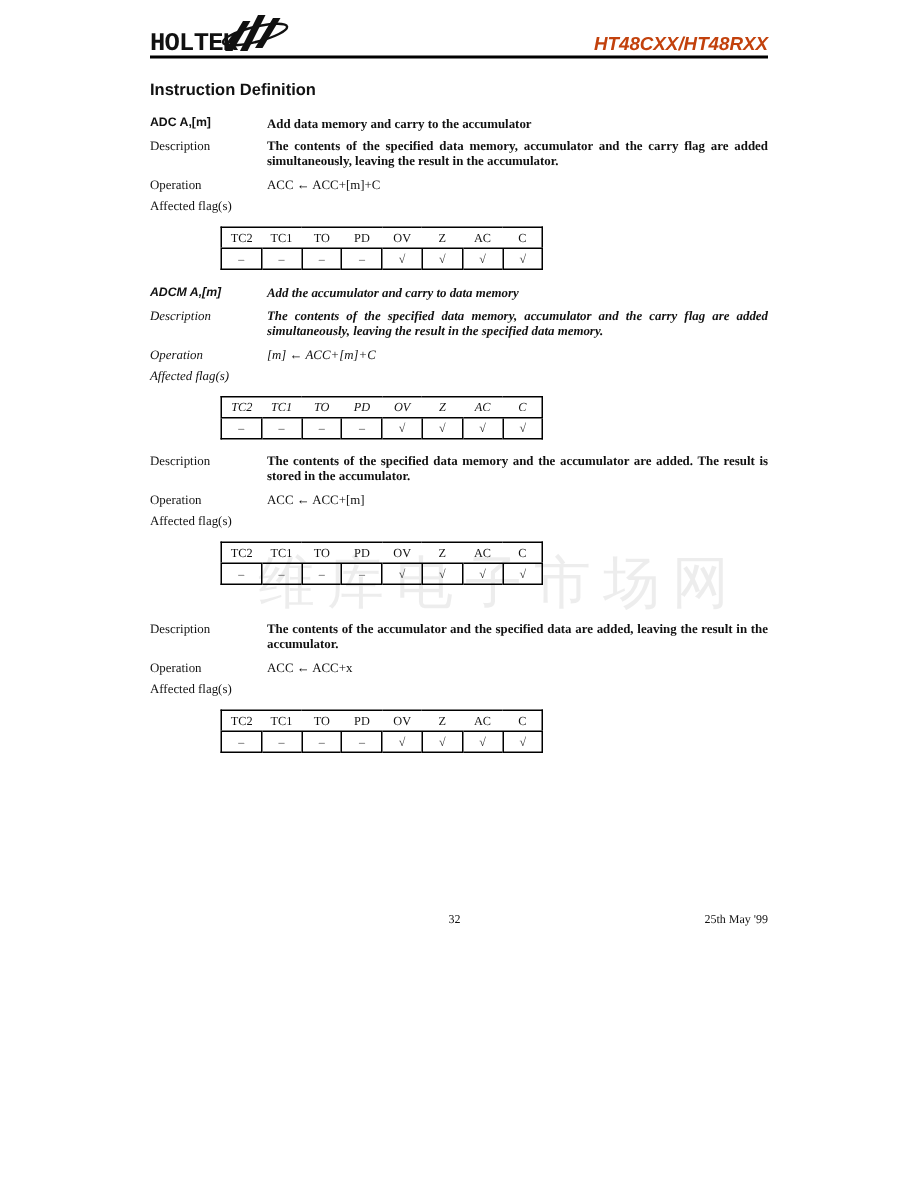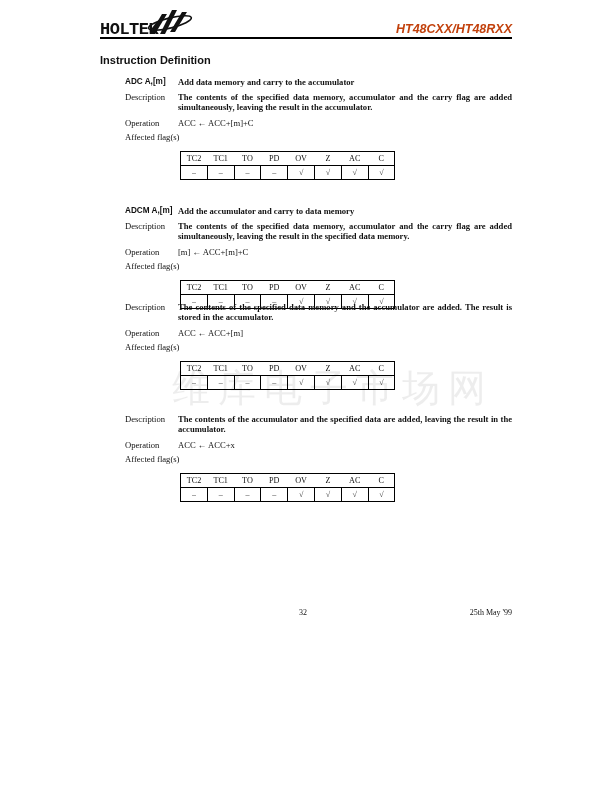--- a/index.html
+++ b/index.html
@@ -8,31 +8,31 @@
   .logo { position: absolute; left: 100px; top: 8px; width: 96px; height: 28px; }
   .logo-text { position: absolute; left: 0; top: 12px; font-family: Liberation Mono, monospace; font-weight: bold; font-size: 17px; letter-spacing: -0.5px; color: #111; }
   .logo-mark { position: absolute; left: 44px; top: 0; }
   .doc-title { position: absolute; right: 100px; top: 22px; font-family: "Liberation Sans", sans-serif; font-weight: bold; font-style: italic; font-size: 12.5px; color: #c2410c; }
   .header-rule { position: absolute; left: 100px; top: 37px; width: 412px; height: 2px; background: #000; }
 
   .section-heading { position: absolute; left: 100px; top: 54px; font-family: "Liberation Sans", sans-serif; font-weight: bold; font-size: 11px; text-align: right; }
 
   .instr { position: absolute; left: 100px; width: 412px; }
   .row { position: relative; font-size: 8.6px; line-height: 10.2px; }
-  .lbl { position: absolute; left: 0; top: 0; width: 96px; margin-left: 25px; }
+  .lbl { position: absolute; left: 0; top: 0; width: 96px; }
   .lbl.mnemonic { font-family: "Liberation Sans", sans-serif; font-weight: bold; font-size: 8.2px; }
   .lbl.field { font-family: "Liberation Serif", serif; }
   .val { margin-left: 78px; font-family: "Liberation Serif", serif; text-align: justify; }
   .val.bold-title { font-weight: bold; }
   .r-title { height: 15px; }
   .r-desc { height: 26px; }
   .r-op { height: 14px; }
   .r-aff { height: 12px; }
 
-  .flags { margin-left: 80px; margin-top: 7px; border-collapse: collapse; font-family: "Liberation Serif", serif; font-size: 8.2px; border: 1.2px solid #000; }
+  .flags { margin-left: 47px; margin-top: 7px; border-collapse: collapse; font-family: "Liberation Serif", serif; font-size: 8.2px; border: 1.2px solid #000; }
   .flags td { width: 25.8px; text-align: center; padding: 0; height: 13px; }
   .flags tr.hdr td { border-bottom: 1px solid #000; }
   .flags tr.vals td { border-left: 1px solid #000; font-size: 8px; color: #333; }
   .flags tr.vals td:first-child { border-left: none; }
 
   .watermark { position: absolute; left: 172px; top: 363px; font-family: "DejaVu Serif", serif; font-size: 38px; letter-spacing: 8px; color: rgba(0,0,0,0.07); white-space: nowrap; pointer-events: none; }
 
   .page-num { position: absolute; left: 299px; top: 608px; font-family: "Liberation Serif", serif; font-size: 8px; }
   .page-date { position: absolute; right: 100px; top: 608px; font-family: "Liberation Serif", serif; font-size: 8px; }
 </style>
@@ -89,21 +89,21 @@
       <td>–</td>
       <td>–</td>
       <td>√</td>
       <td>√</td>
       <td>√</td>
       <td>√</td>
     </tr>
   </tbody>
     </table>
 </div>
-<div class="instr" style="top:206px;">
+<div class="instr" style="top:190px;font-style:italic;">
   <div class="row r-title">
     <span class="lbl mnemonic">ADCM A,[m]</span>
     <div class="val bold-title">Add the accumulator and carry to data memory</div>
   </div>
   <div class="row r-desc">
     <span class="lbl field">Description</span>
     <div class="val bold-title">The contents of the specified data memory, accumulator and the carry flag are added simultaneously, leaving the result in the specified data memory.</div>
   </div>
   <div class="row r-op">
     <span class="lbl field">Operation</span>

